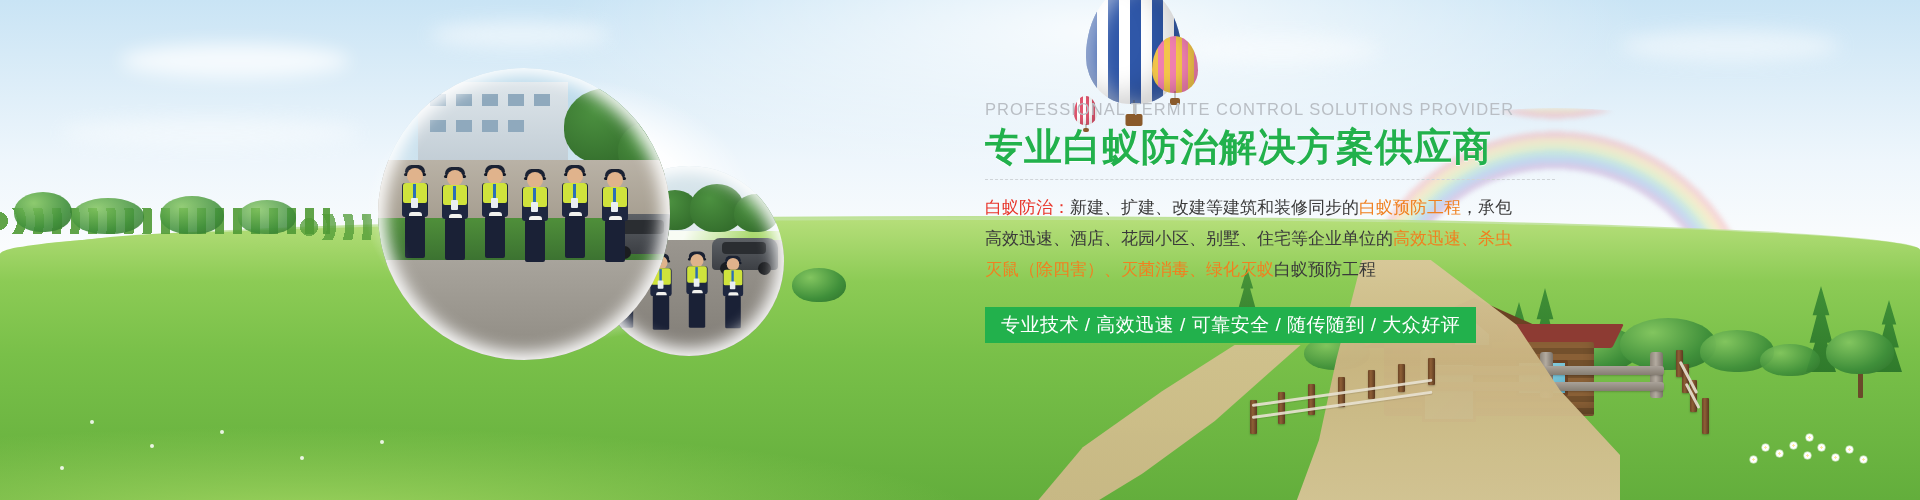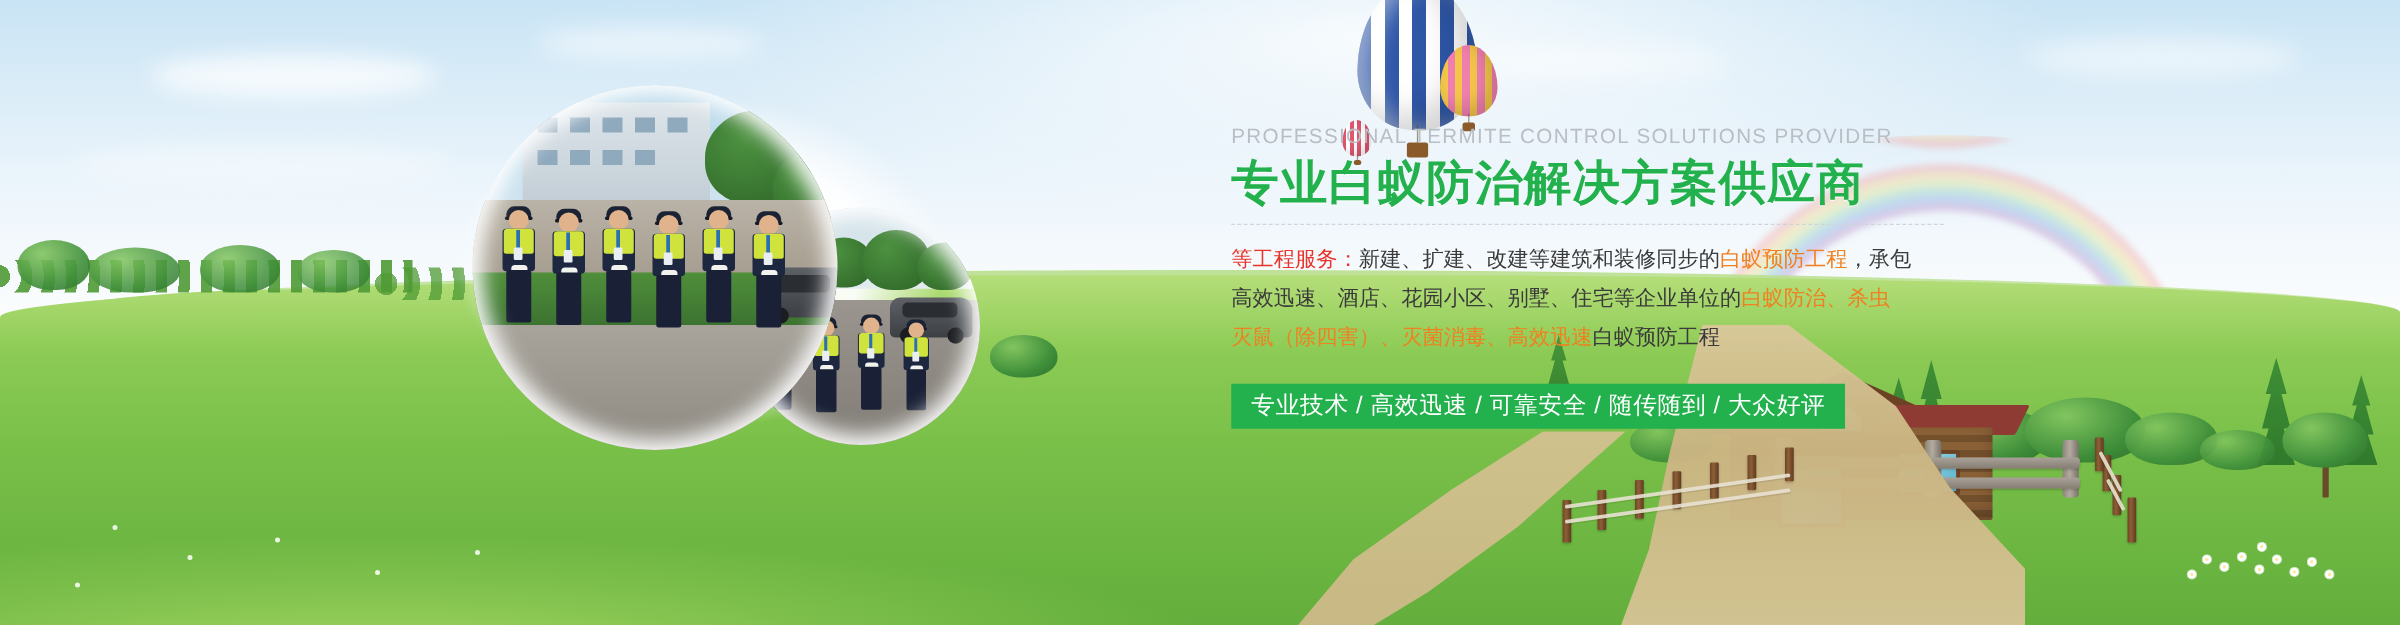--- a/index.html
+++ b/index.html
@@ -474,27 +474,27 @@
     </div>
   </div>
 
   <div id="text-block">
     <div id="subtitle">PROFESSIONAL TERMITE CONTROL SOLUTIONS PROVIDER</div>
     <div id="headline">专业白蚁防治解决方案供应商</div>
     <div id="divider"></div>
 
     <div id="body-text">
       <div>
-        <span class="hl-red">等工程服务</span><span class="hl-red">：</span><span>新建、扩建、改建等建筑和装修同步的</span><span class="hl-orange">白蚁预防工程</span><span>，承包</span>
+        <span class="hl-red">白蚁防治</span><span class="hl-red">：</span><span>新建、扩建、改建等建筑和装修同步的</span><span class="hl-orange">白蚁预防工程</span><span>，承包</span>
       </div>
       <div>
-        <span>高效迅速、酒店、花园小区、别墅、住宅等企业单位的</span><span class="hl-orange">白蚁防治、杀虫</span>
+        <span>高效迅速、酒店、花园小区、别墅、住宅等企业单位的</span><span class="hl-orange">高效迅速、杀虫</span>
       </div>
       <div>
-        <span class="hl-orange">灭鼠（除四害）、灭菌消毒、高效迅速</span><span>白蚁预防工程</span>
+        <span class="hl-orange">灭鼠（除四害）、灭菌消毒、绿化灭蚁</span><span>白蚁预防工程</span>
       </div>
     </div>
 
     <div id="green-bar-wrap">
       <div id="green-bar">专业技术 / 高效迅速 / 可靠安全 / 随传随到 / 大众好评</div>
     </div>
   </div>
 
 </div>
 

